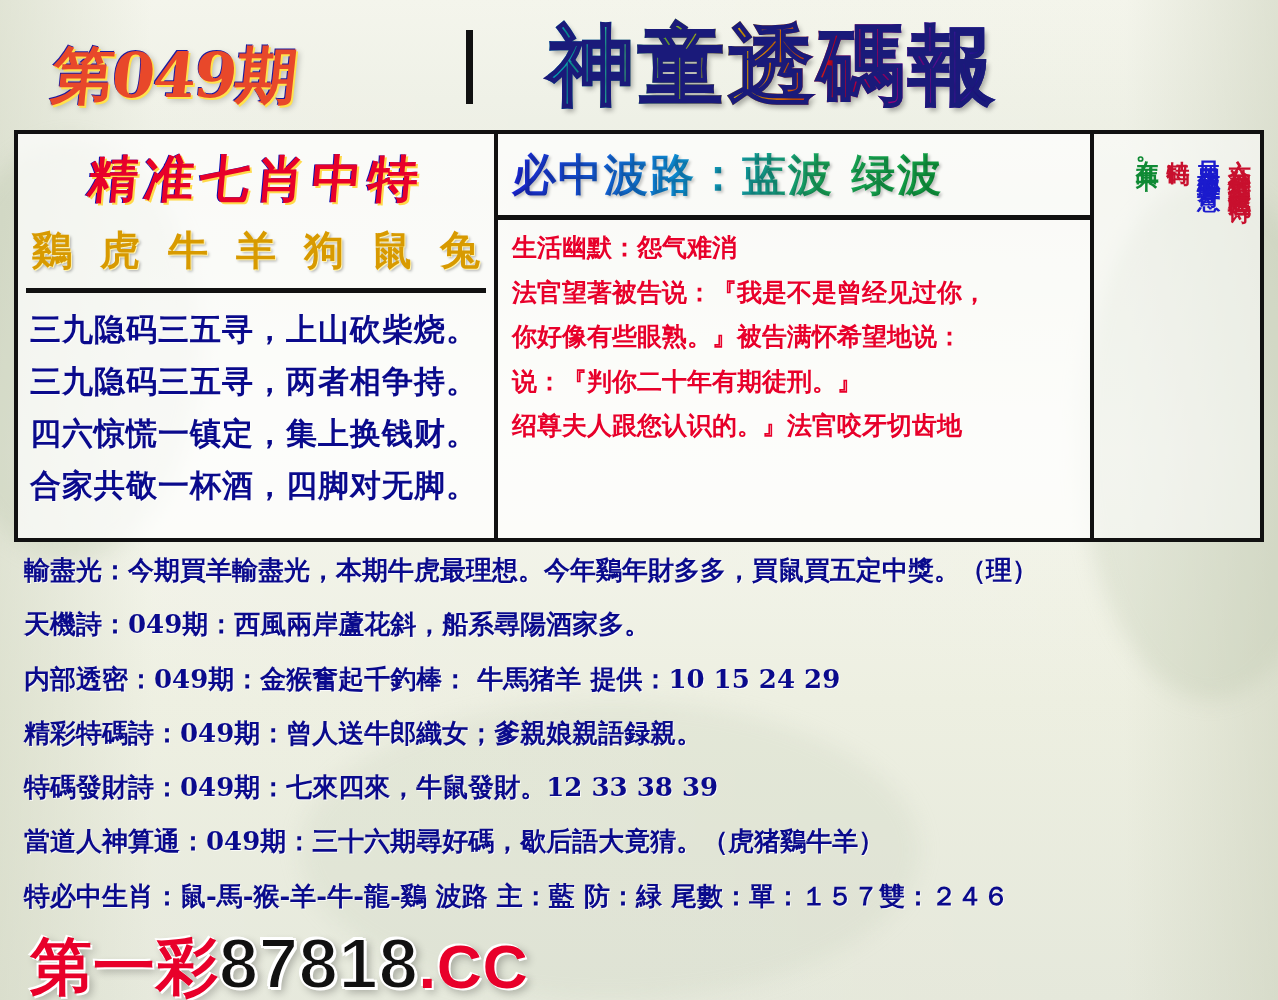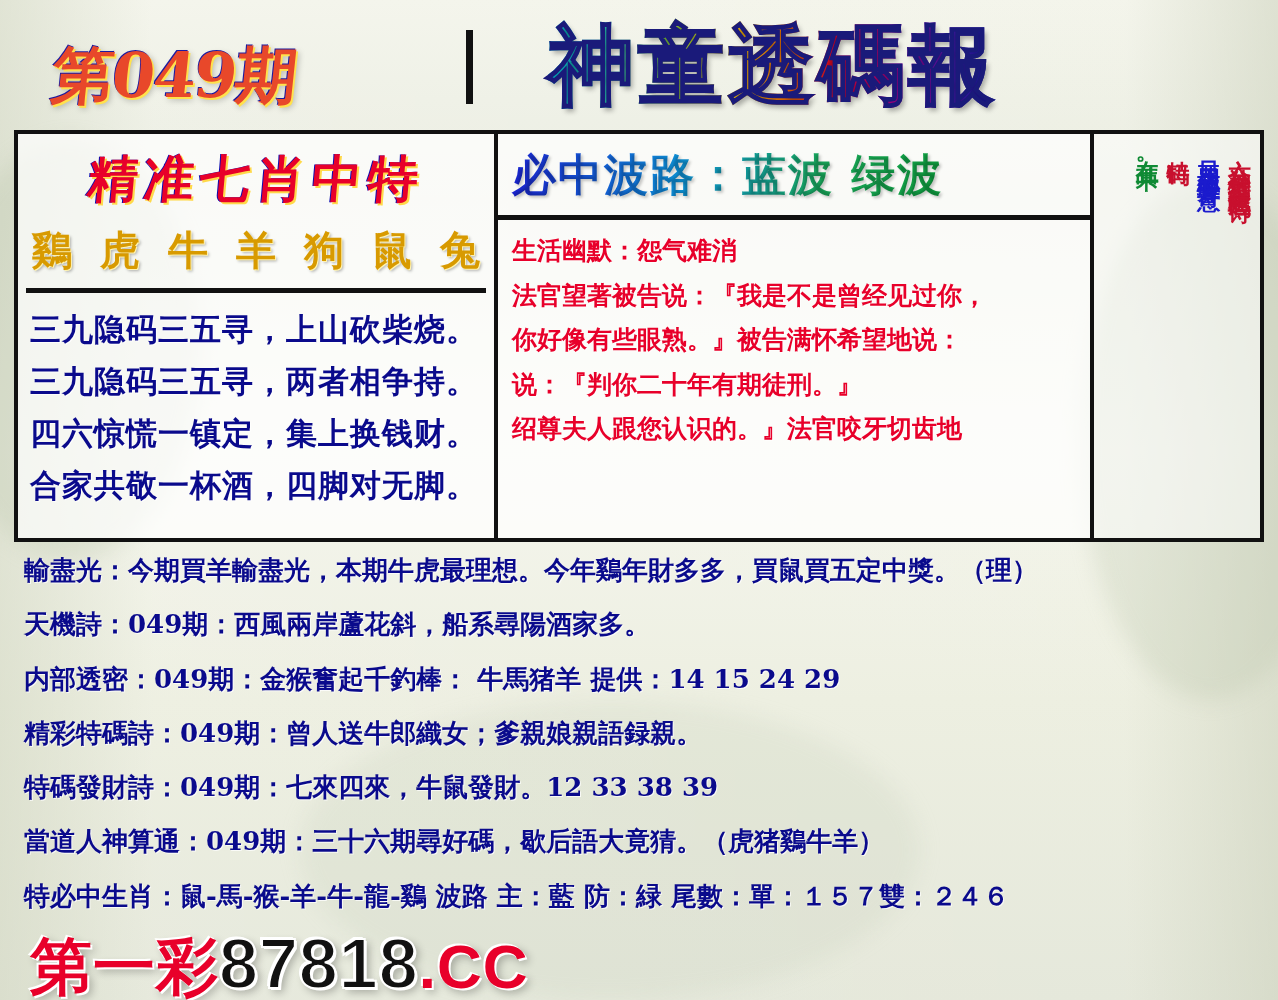--- a/index.html
+++ b/index.html
@@ -168,21 +168,21 @@
   }
   .mid-rule {
     height: 5px;
     background: #111;
     margin: 4px 0 6px 0;
   }
   .mid-lines {
     padding: 2px 10px 0 14px;
   }
   .mid-line {
-    font-family: Liberation Sans, sans-serif;
+    font-family: Liberation Mono, monospace;
     font-size: 25px;
     font-weight: bold;
     color: #e8002a;
     line-height: 1.78;
     white-space: nowrap;
     text-shadow: 1px 1px 0 rgba(255,255,255,0.7);
   }
 
   
   .vert-cols {
@@ -307,21 +307,21 @@
         <div class="vert-col vc3">特码</div>
         <div class="vert-col vc4">在其中。</div>
       </div>
     </div>
 
   </div>
 
   <div class="bottom">
     <div class="b-line">輸盡光：今期買羊輸盡光，本期牛虎最理想。今年鷄年財多多，買鼠買五定中獎。（理）</div>
     <div class="b-line">天機詩：049期：西風兩岸蘆花斜，船系尋陽酒家多。</div>
-    <div class="b-line">内部透密：049期：金猴奮起千釣棒： 牛馬猪羊 提供：14 15 24 29</div>
+    <div class="b-line">内部透密：049期：金猴奮起千釣棒： 牛馬猪羊 提供：10 15 24 29</div>
     <div class="b-line">精彩特碼詩：049期：曾人送牛郎織女；爹親娘親語録親。</div>
     <div class="b-line">特碼發財詩：049期：七來四來，牛鼠發財。12 33 38 39</div>
     <div class="b-line">當道人神算通：049期：三十六期尋好碼，歇后語大竟猜。（虎猪鷄牛羊）</div>
     <div class="b-line">特必中生肖：鼠-馬-猴-羊-牛-龍-鷄 波路 主：藍 防：緑 尾數：單：１５７雙：２４６</div>
   </div>
 
   <div class="watermark">
     <span>第一彩</span><span class="wm-num">87818</span><span>.CC</span>
   </div>
 

